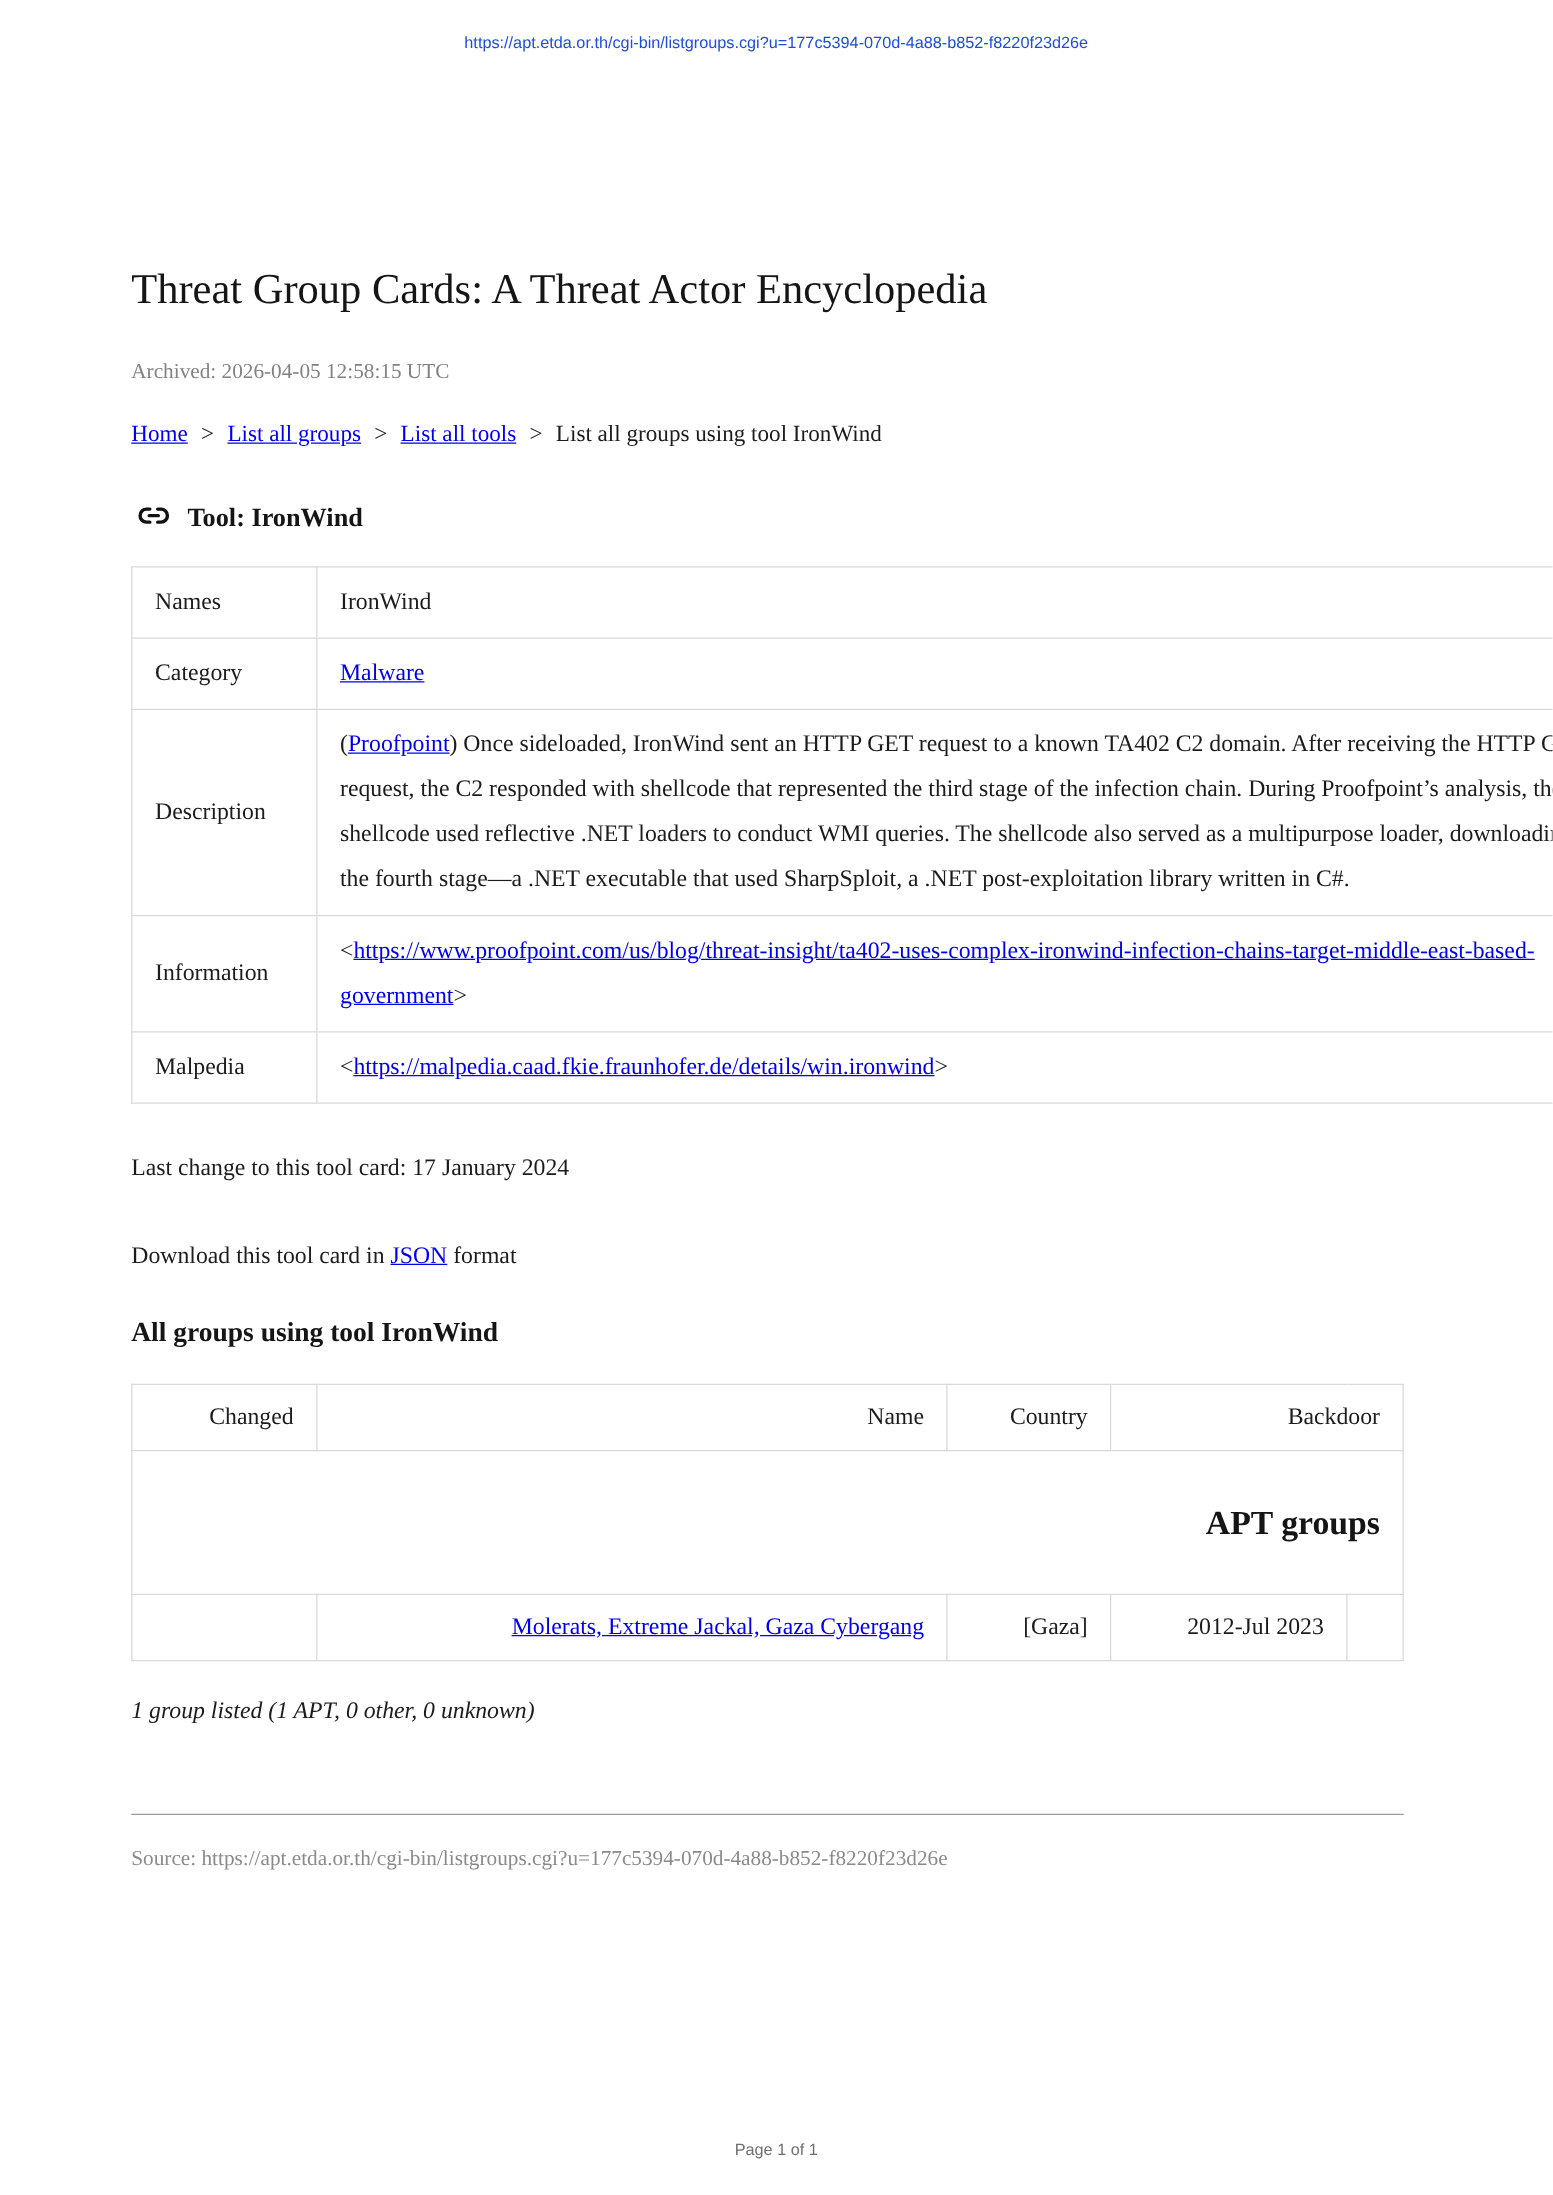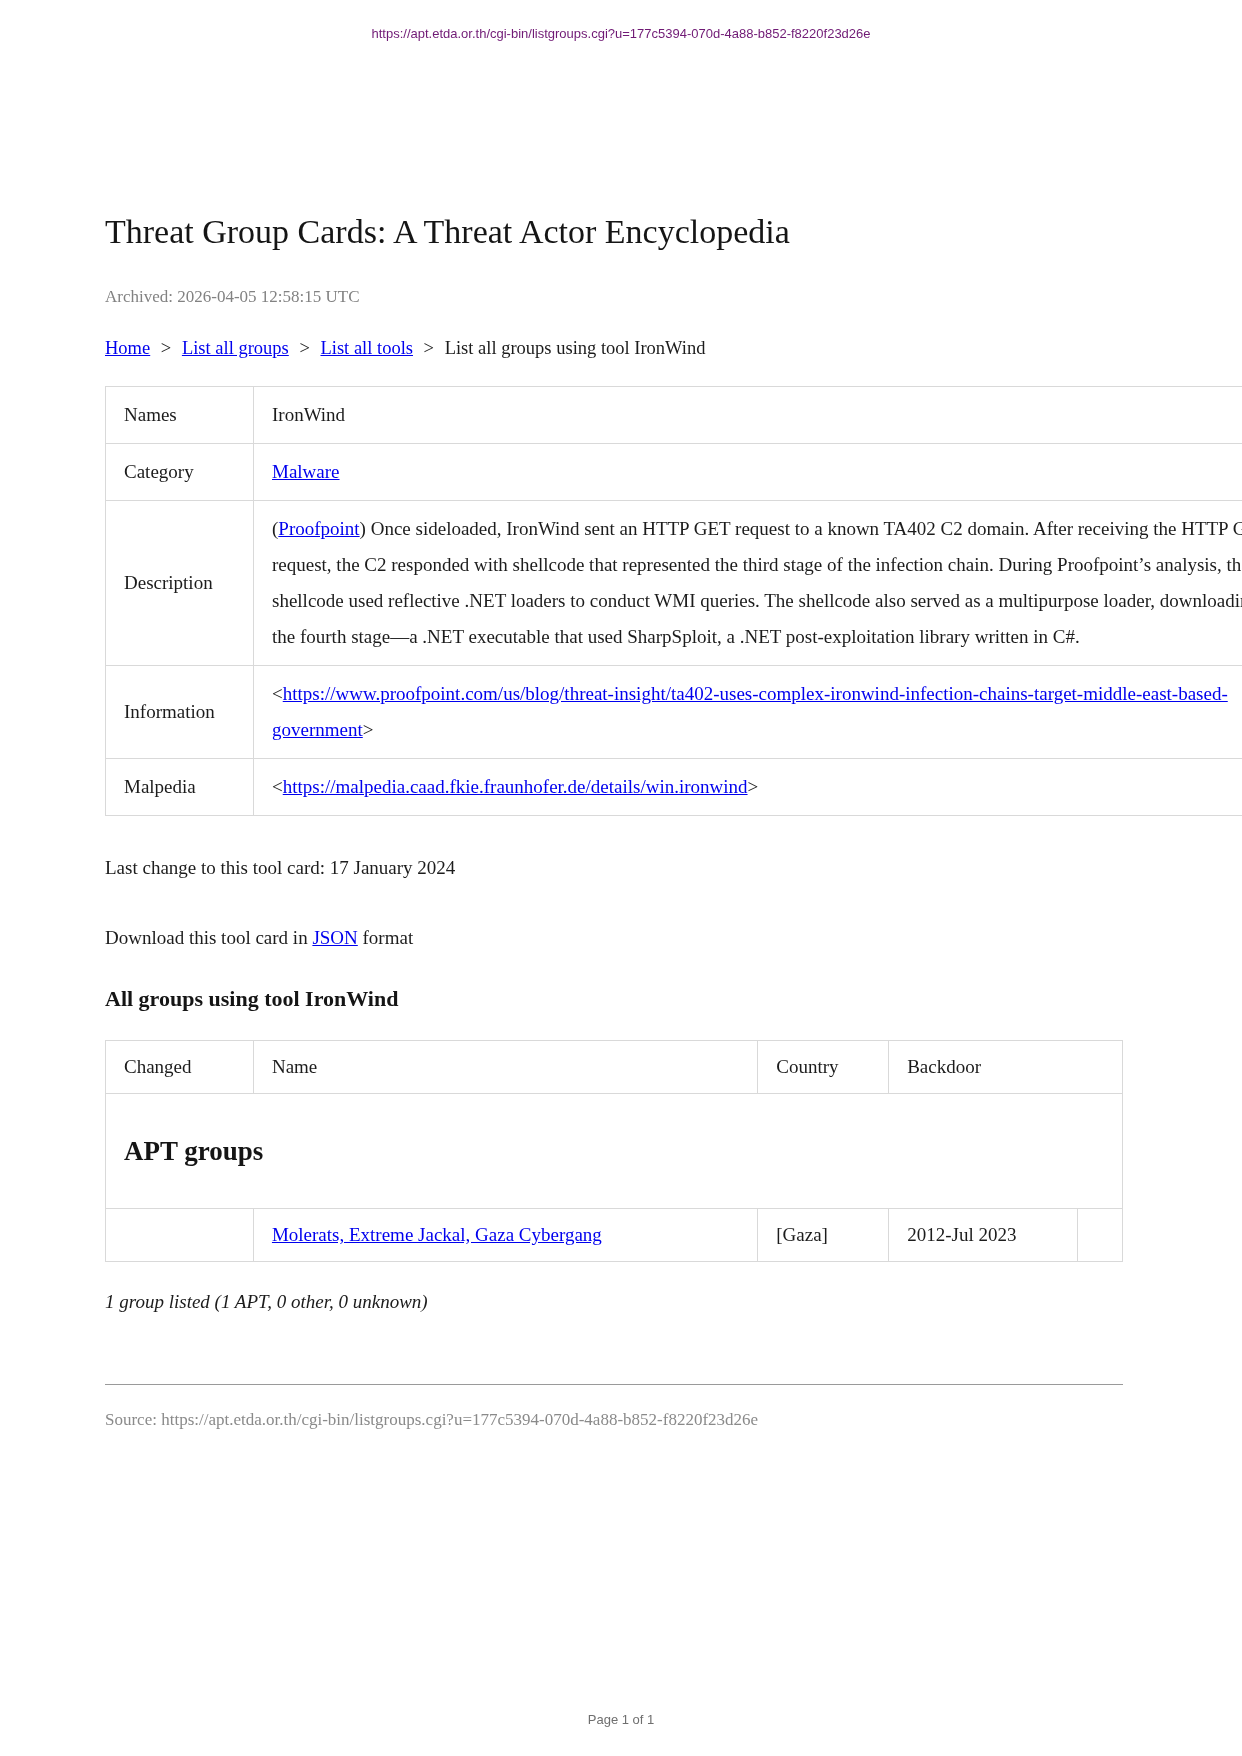--- a/index.html
+++ b/index.html
@@ -11,21 +11,21 @@
     color:#1c1c1c;
     position:relative;
     overflow:hidden;
   }
   a { color:#0000EE; text-decoration:underline; cursor:pointer; }
 
   .print-header {
     position:absolute; top:26px; left:0; width:100%;
     text-align:center;
     font-family:"Liberation Sans", sans-serif;
-    font-size:13px; color:#701a75;
+    font-size:13px; color:#1d4ed8;
   }
   .print-footer {
     position:absolute; top:1712px; left:0; width:100%;
     text-align:center;
     font-family:"Liberation Sans", sans-serif;
     font-size:13px; color:#6f6f6f;
   }
 
   .content { margin-left:105px; width:1018px; padding-top:212px; }
 
@@ -69,21 +69,21 @@
 
   table.groups {
     margin-top:28px; width:1018px;
     border-collapse:collapse;
   }
   table.groups td {
     border:1px solid #d9d9d9;
     padding:9px 18px;
     font-size:19px; line-height:34px;
     vertical-align:middle;
-    font-weight:normal; text-align:left;
+    font-weight:normal; text-align:right;
   }
   table.groups td.section-cell {
     font-size:27px; font-weight:bold;
     padding:40px 18px;
     color:#151515;
   }
   table.groups col.gc1 { width:148px; }
   table.groups col.gc2 { width:505px; }
   table.groups col.gc3 { width:131px; }
   table.groups col.gc4 { width:189px; }
@@ -114,20 +114,30 @@
   <p class="breadcrumb">
     <a href="#">Home</a>
     <span class="sep">&gt;</span>
     <a href="#">List all groups</a>
     <span class="sep">&gt;</span>
     <a href="#">List all tools</a>
     <span class="sep">&gt;</span>
     <span>List all groups using tool IronWind</span>
   </p>
 
+  <h2 class="tool-heading">
+    <span class="link-icon">
+      <svg width="36" height="25" viewBox="0 0 24 24" fill="none" stroke="#111111" stroke-width="2.6" stroke-linecap="round" stroke-linejoin="round">
+        <path d="M15 7h2.5a5 5 0 0 1 0 10H15"></path>
+        <path d="M9 7H6.5a5 5 0 0 0 0 10H9"></path>
+        <line x1="8.5" y1="12" x2="15.5" y2="12"></line>
+      </svg>
+    </span>
+    <span>Tool: IronWind</span>
+  </h2>
 
   <table class="card">
     <colgroup>
         <col class="c-label">
         <col>
       </colgroup>
     <tbody>
         <tr>
       <td>Names</td>
       <td>IronWind</td>

